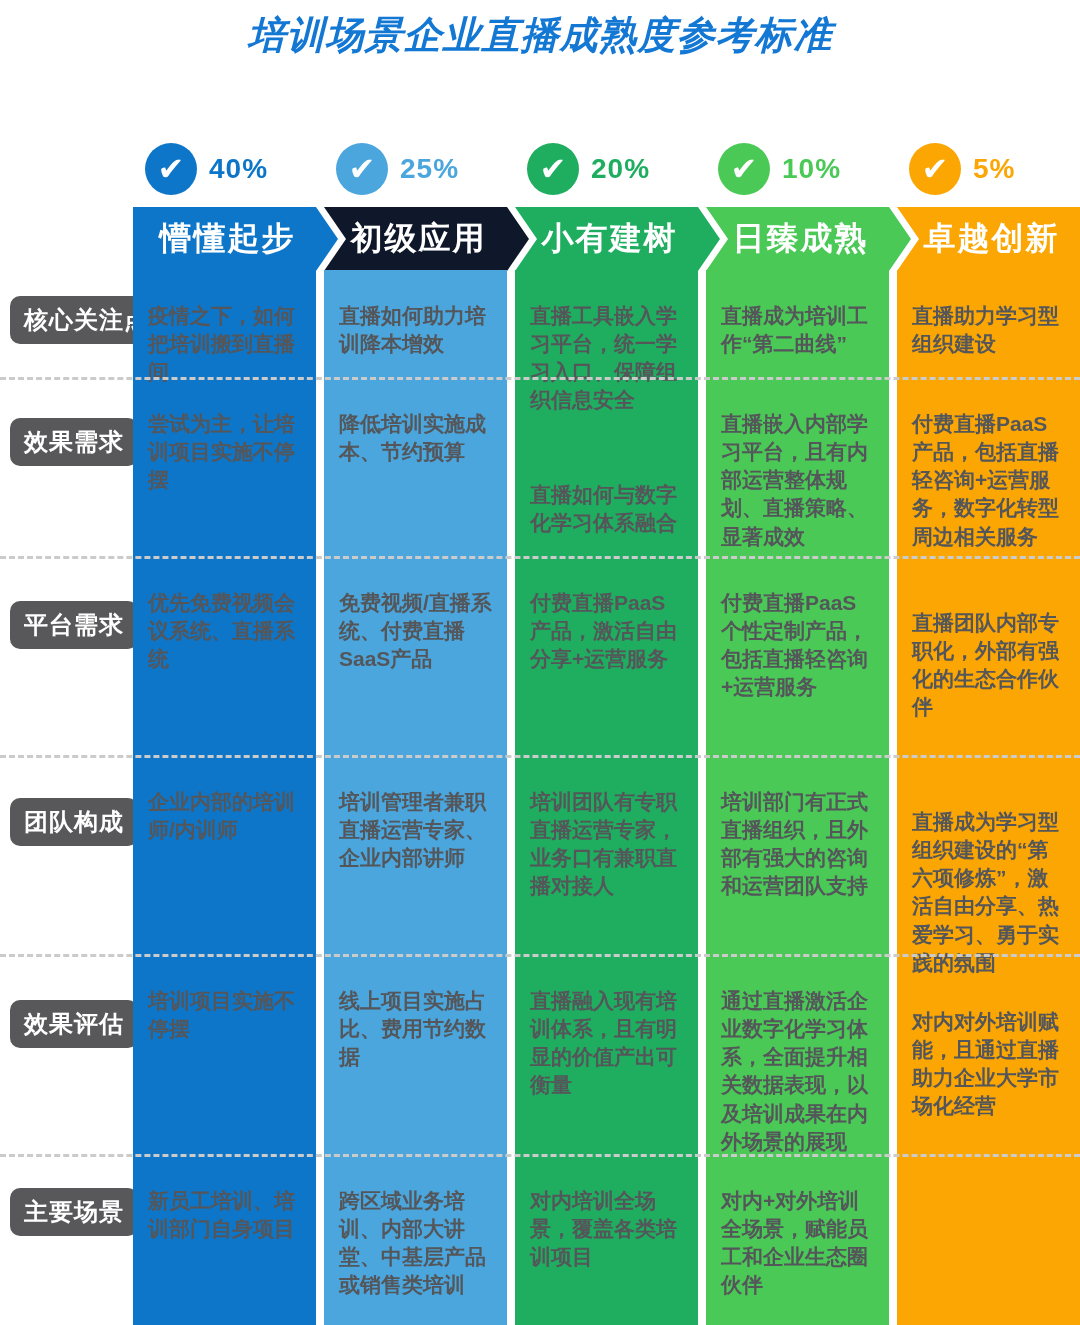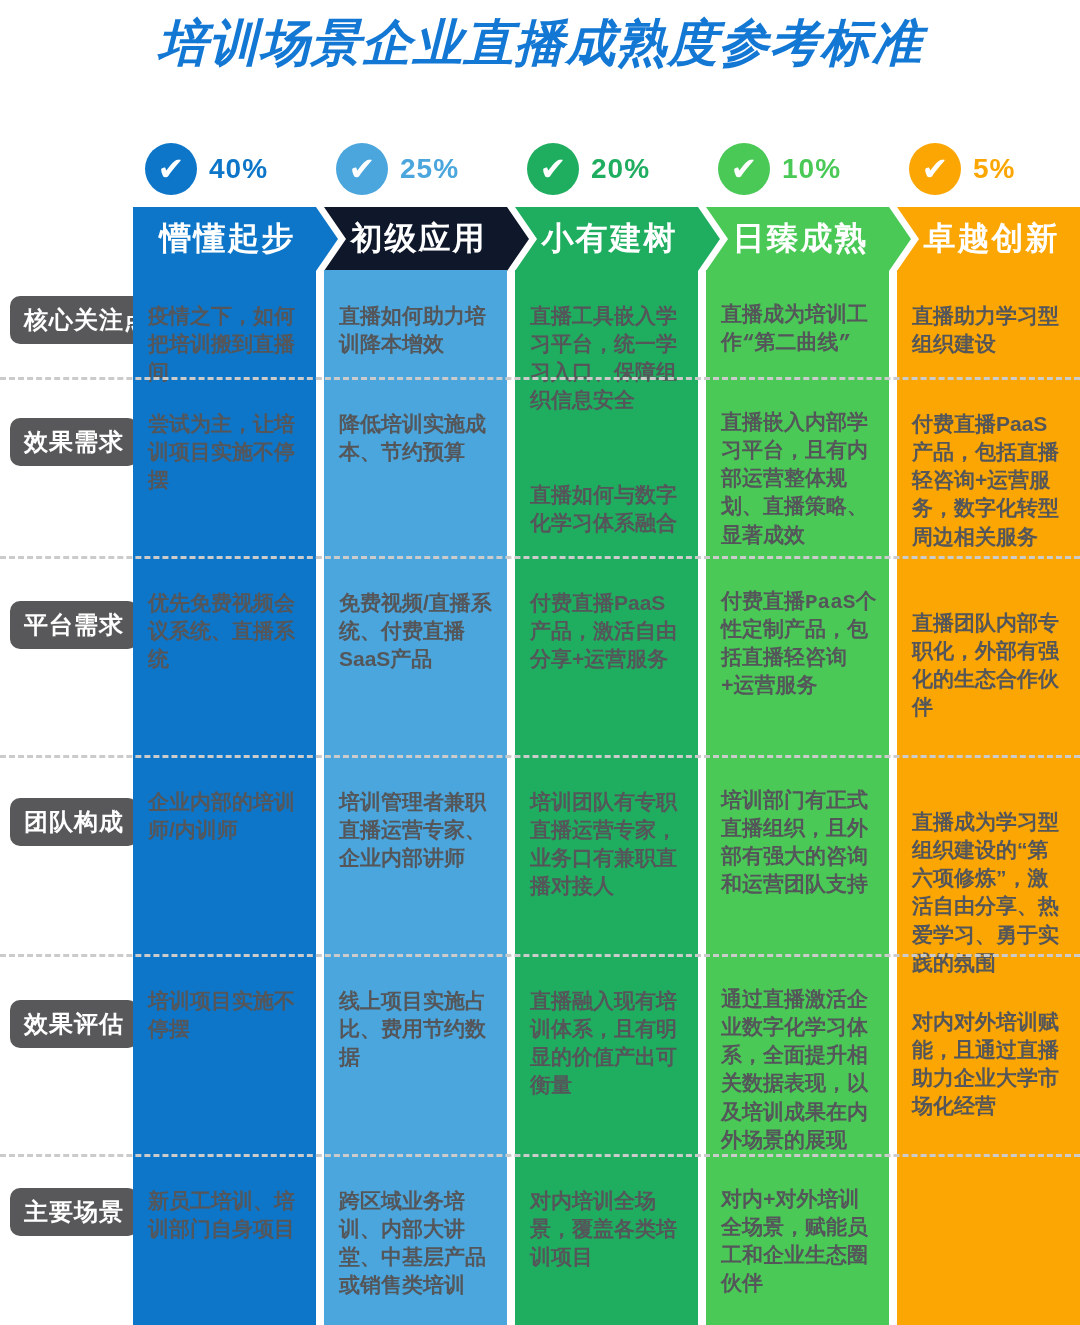--- a/index.html
+++ b/index.html
@@ -1,21 +1,21 @@
 <!DOCTYPE html>
 <html><head>
 <meta charset="utf-8">
 <style>
   html,body{margin:0;padding:0;background:#ffffff;}
   body{font-family:"Liberation Sans","DejaVu Sans",sans-serif;}
   .board{position:relative;width:1080px;height:1325px;background:#ffffff;overflow:hidden;}
 
   
   .title{position:absolute;top:10px;left:0;width:1080px;margin:0;text-align:center;
-         font-size:50px;font-weight:900;font-style:italic;color:#1377d4;letter-spacing:1px;}
+         font-size:38px;font-weight:900;font-style:italic;color:#1377d4;letter-spacing:1px;}
 
   
   .pcell{position:absolute;top:140px;height:58px;width:183px;display:flex;align-items:center;gap:12px;padding-left:12px;box-sizing:border-box;}
   .check-circle{width:52px;height:52px;border-radius:50%;display:flex;align-items:center;justify-content:center;
                 color:#ffffff;font-size:32px;font-weight:900;flex:0 0 auto;}
   .pct{font-size:28px;font-weight:900;letter-spacing:1px;}
 
   
   .arrow{position:absolute;top:207px;height:64px;width:205px;display:flex;align-items:center;justify-content:center;
          color:#fff;font-size:32px;font-weight:bold;letter-spacing:2px;box-sizing:border-box;padding-right:16px;}
@@ -120,21 +120,21 @@
 
   <div class="col c3" style="background-color: rgb(31, 174, 96);">
     <div class="cell r2">直播工具嵌入学习平台，统一学习入口、保障组织信息安全</div>
     <div class="cell r1">直播如何与数字化学习体系融合</div>
     <div class="cell r3">付费直播PaaS产品，激活自由分享+运营服务</div>
     <div class="cell r4">培训团队有专职直播运营专家，业务口有兼职直播对接人</div>
     <div class="cell r5">直播融入现有培训体系，且有明显的价值产出可衡量</div>
     <div class="cell r6">对内培训全场景，覆盖各类培训项目</div>
   </div>
 
-  <div class="col c4" style="background-color: rgb(74, 201, 87); font-family: Liberation Mono, monospace;">
+  <div class="col c4" style="background-color: rgb(74, 201, 87);">
     <div class="cell r1">直播成为培训工作“第二曲线”</div>
     <div class="cell r2">直播嵌入内部学习平台，且有内部运营整体规划、直播策略、显著成效</div>
     <div class="cell r3">付费直播PaaS个性定制产品，包括直播轻咨询+运营服务</div>
     <div class="cell r4">培训部门有正式直播组织，且外部有强大的咨询和运营团队支持</div>
     <div class="cell r5">通过直播激活企业数字化学习体系，全面提升相关数据表现，以及培训成果在内外场景的展现</div>
     <div class="cell r6">对内+对外培训全场景，赋能员工和企业生态圈伙伴</div>
   </div>
 
   <div class="col c5" style="background-color: rgb(251, 166, 3);">
     <div class="cell r1">直播助力学习型组织建设</div>

